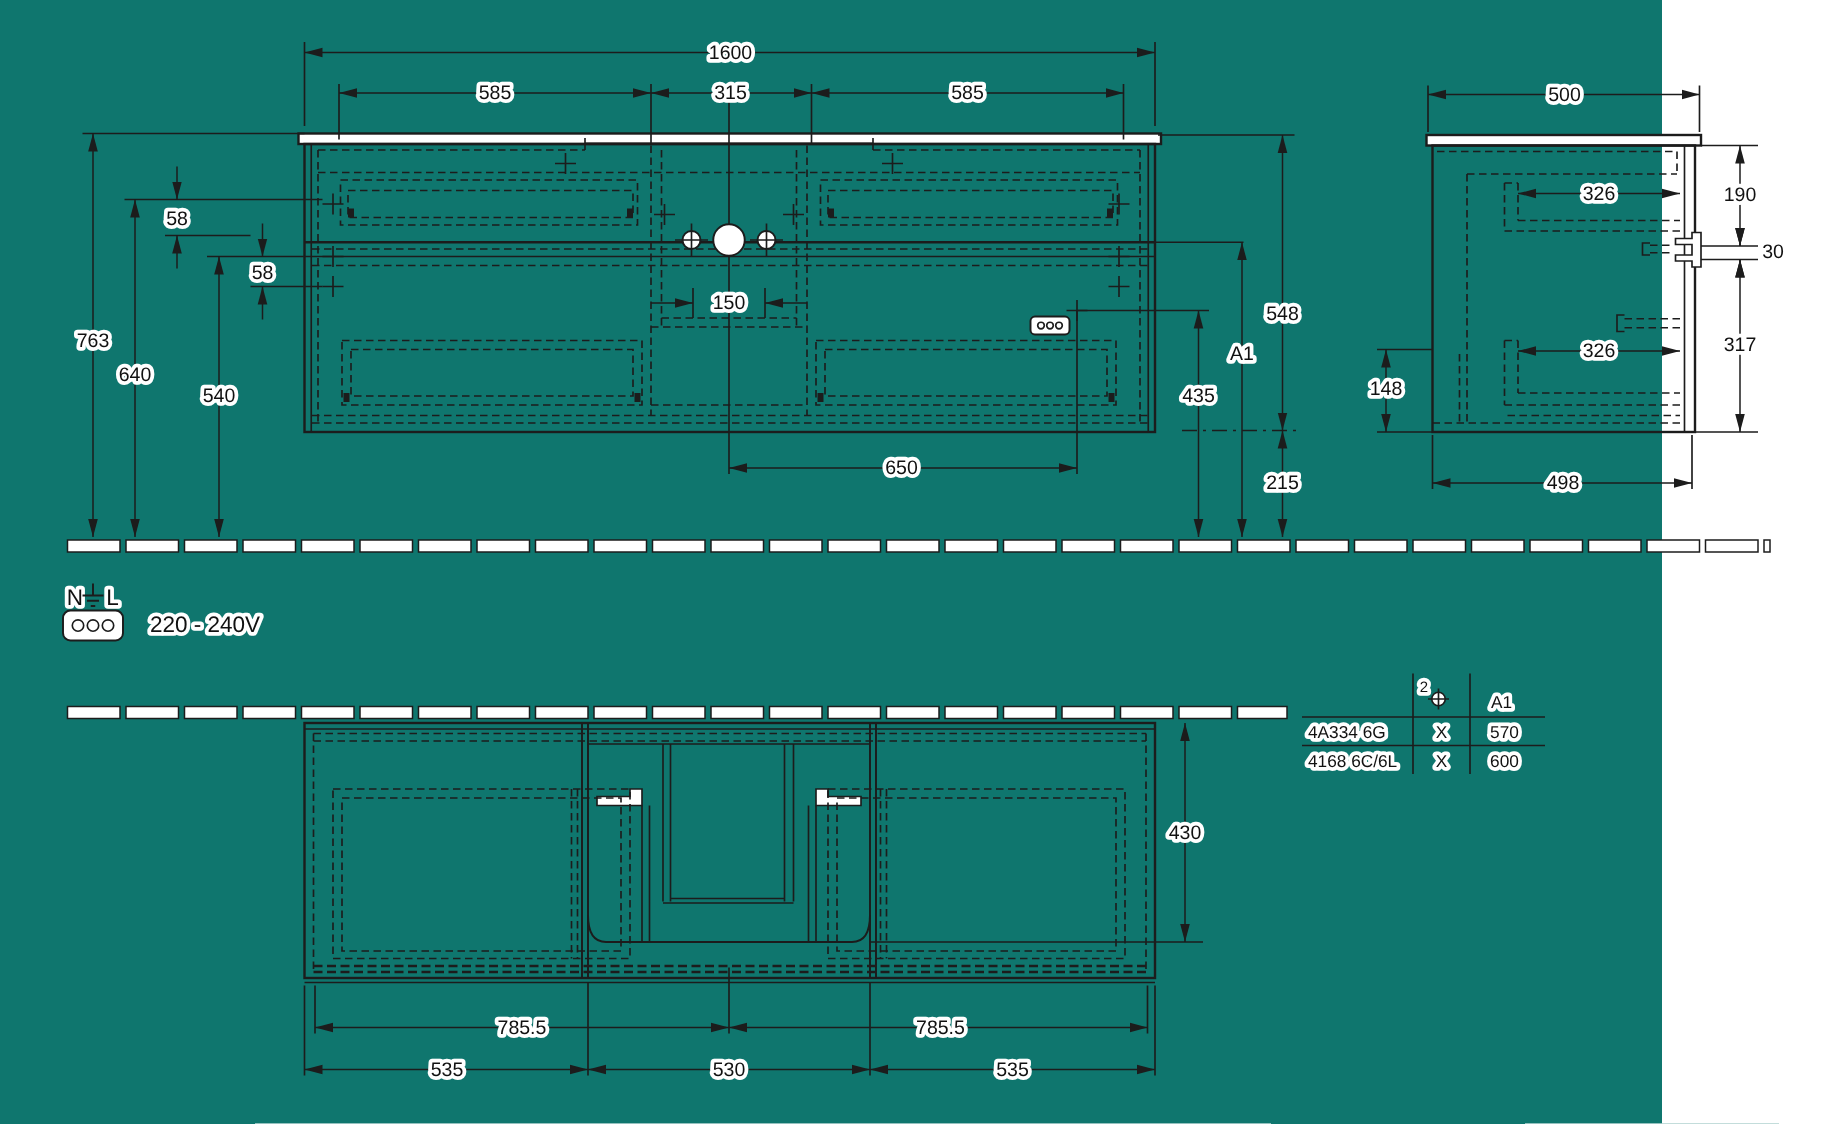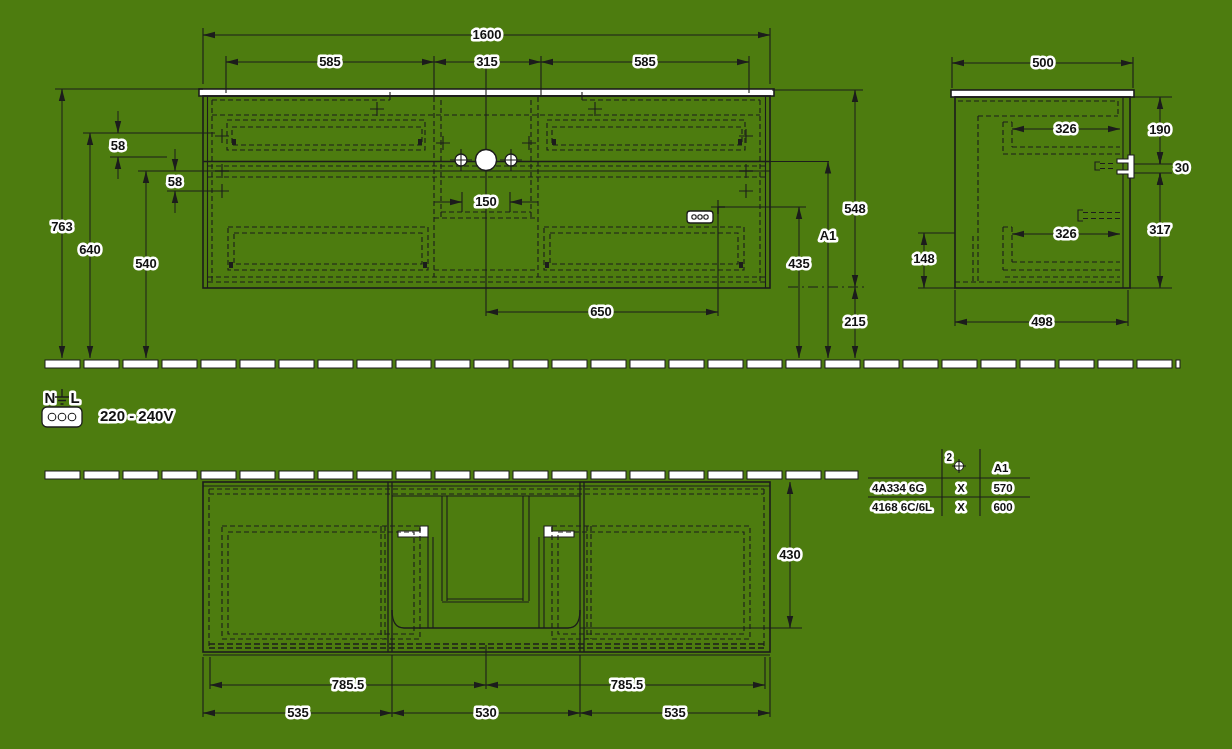--- a/index.html
+++ b/index.html
@@ -1,16 +1,16 @@
 <!DOCTYPE html>
 <html><head>
 <meta charset="utf-8">
 <style>
   html,body{margin:0;padding:0;background:#fff;}
-  .stage{width:1232px;height:749px;background:#4d7c0f;position:relative;font-family:"Liberation Sans",sans-serif;font-weight:bold;}
+  .stage{width:1108px;height:749px;background:#0f766e;position:relative;font-family:"Liberation Sans",sans-serif;}
   svg{display:block}
   .s{stroke:#1c1c1c;fill:none;stroke-linecap:butt}
   .w1{stroke-width:1.1}
   .w12{stroke-width:1.3}
   .w15{stroke-width:1.6}
   .d{stroke-dasharray:5 3}
   .dh{stroke-width:1.7;stroke-dasharray:6 3}
   .dd{stroke-dasharray:10 4 2 4}
   .fw{fill:#fff}
   .dim-l{stroke:#1c1c1c;stroke-width:1;fill:none}

